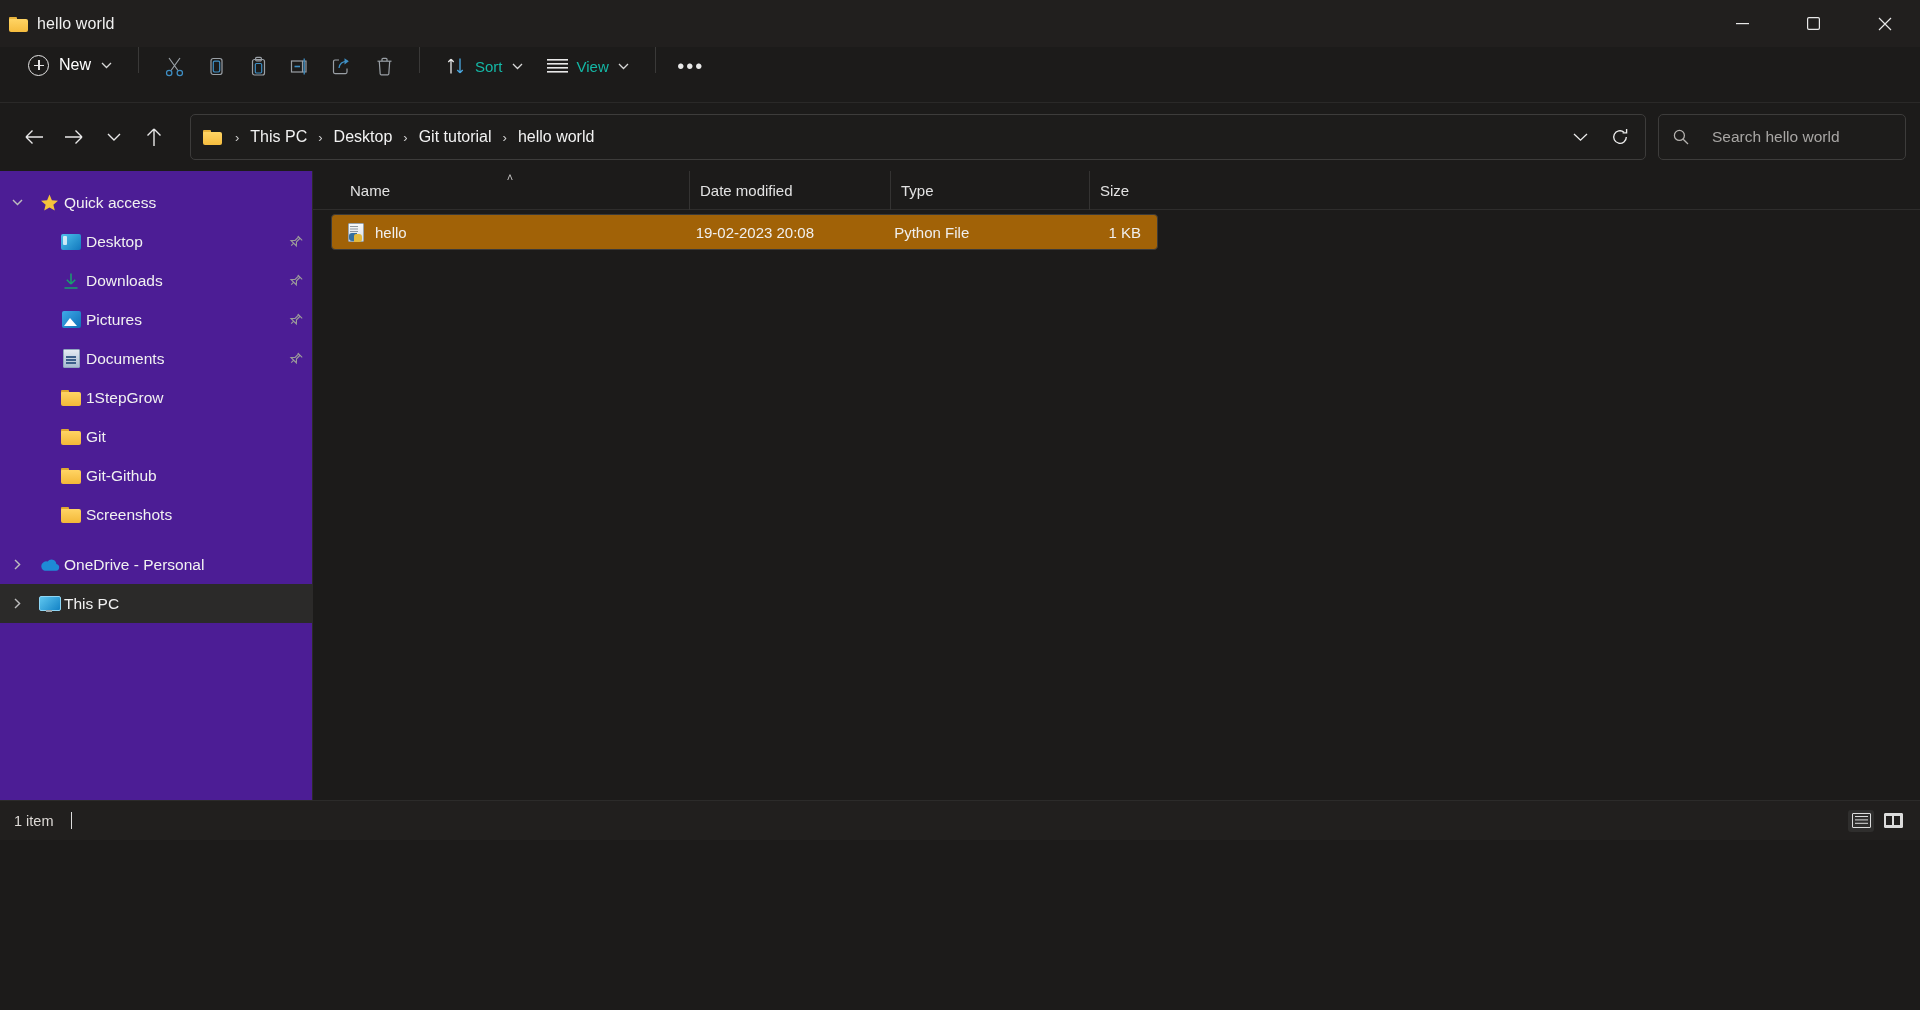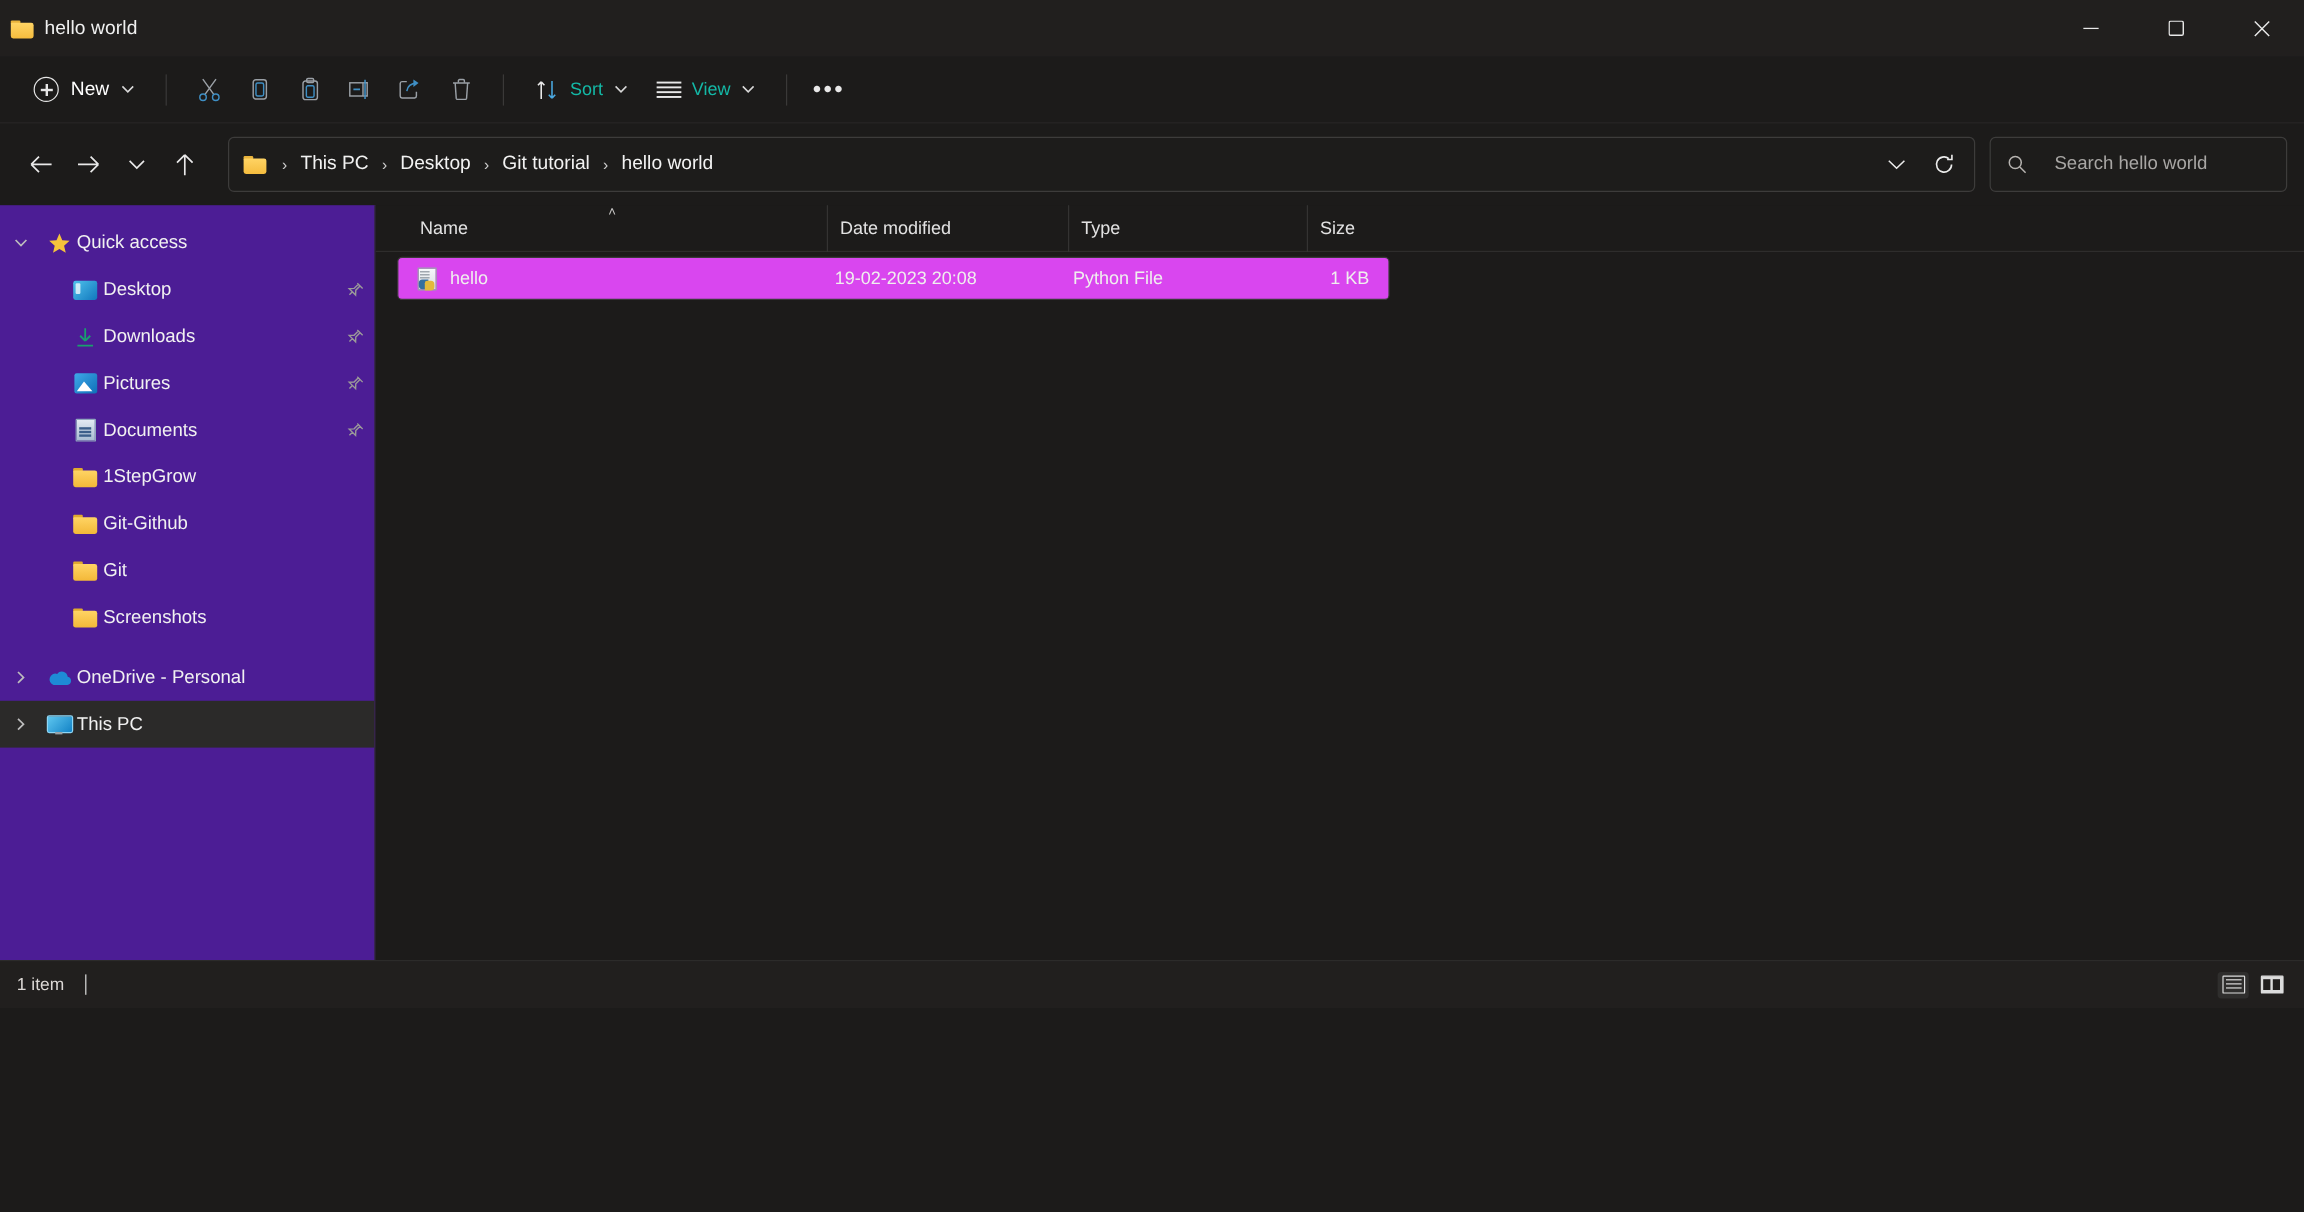--- a/index.html
+++ b/index.html
@@ -44,21 +44,21 @@
   }
   .win-btn {
     width: 71px; height: 47px; display: flex; align-items: center; justify-content: center;
     color: #e8e8e8;
   }
 
   
   .cmdbar {
     height: 56px; flex: 0 0 56px;
     background: #1c1b1a;
-    display: flex; align-items: center;
+    display: flex; 
     padding: 0 16px; gap: 0;
     border-bottom: 1px solid #2a2928;
   }
   .newbtn {
     display: flex; align-items: center; gap: 10px;
     height: 36px; padding: 0 12px; border-radius: 4px;
     font-size: 16px; color: #ffffff; cursor: default;
   }
   .plus-ico {
     width: 21px; height: 21px; border: 1.6px solid #e6e6e6; border-radius: 50%;
@@ -238,21 +238,21 @@
   .col.size { width: 110px; margin-left: 33px; }
   .sortcaret {
     position: absolute; top: 1px; left: 50%; transform: translateX(-50%);
     font-size: 11px; color: #c9c8c7; line-height: 1;
   }
   .rows { flex: 1 1 auto; padding-top: 4px; }
   .row {
     height: 36px; margin: 0 0 0 18px; width: 827px;
     display: flex; align-items: center;
     border: 1px solid #3b3a39; border-radius: 4px;
-    background: #d946ef; cursor: default;
+    background: #a16207; cursor: default;
   }
   .cell { font-size: 15px; color: #f0efee; display: flex; align-items: center; }
   .cell.name { width: 358px; padding-left: 16px; gap: 11px; }
   .cell.date { width: 201px; padding-left: 10px; }
   .cell.type { width: 166px; padding-left: 10px; }
   .cell.size { width: 110px; padding-right: 16px; justify-content: flex-end; }
   .py-ico { position: relative; width: 16px; height: 19px; flex: 0 0 16px; }
   .py-ico .page {
     position: absolute; inset: 0;
     background: linear-gradient(180deg,#f6f8fa 0%,#d9dee3 100%);
@@ -592,29 +592,29 @@
             <span class="fold"></span>
           </span>
         <span class="nav-label">1StepGrow</span>
       </div>
 
       <div class="nav-item child">
         <span class="nav-twisty"></span>
         <span class="nav-ico-wrap">
             <span class="fold"></span>
           </span>
-        <span class="nav-label">Git-Github</span>
+        <span class="nav-label">Git</span>
       </div>
 
       <div class="nav-item child">
         <span class="nav-twisty"></span>
         <span class="nav-ico-wrap">
             <span class="fold"></span>
           </span>
-        <span class="nav-label">Git</span>
+        <span class="nav-label">Git-Github</span>
       </div>
 
       <div class="nav-item child">
         <span class="nav-twisty"></span>
         <span class="nav-ico-wrap">
             <span class="fold"></span>
           </span>
         <span class="nav-label">Screenshots</span>
       </div>
 

